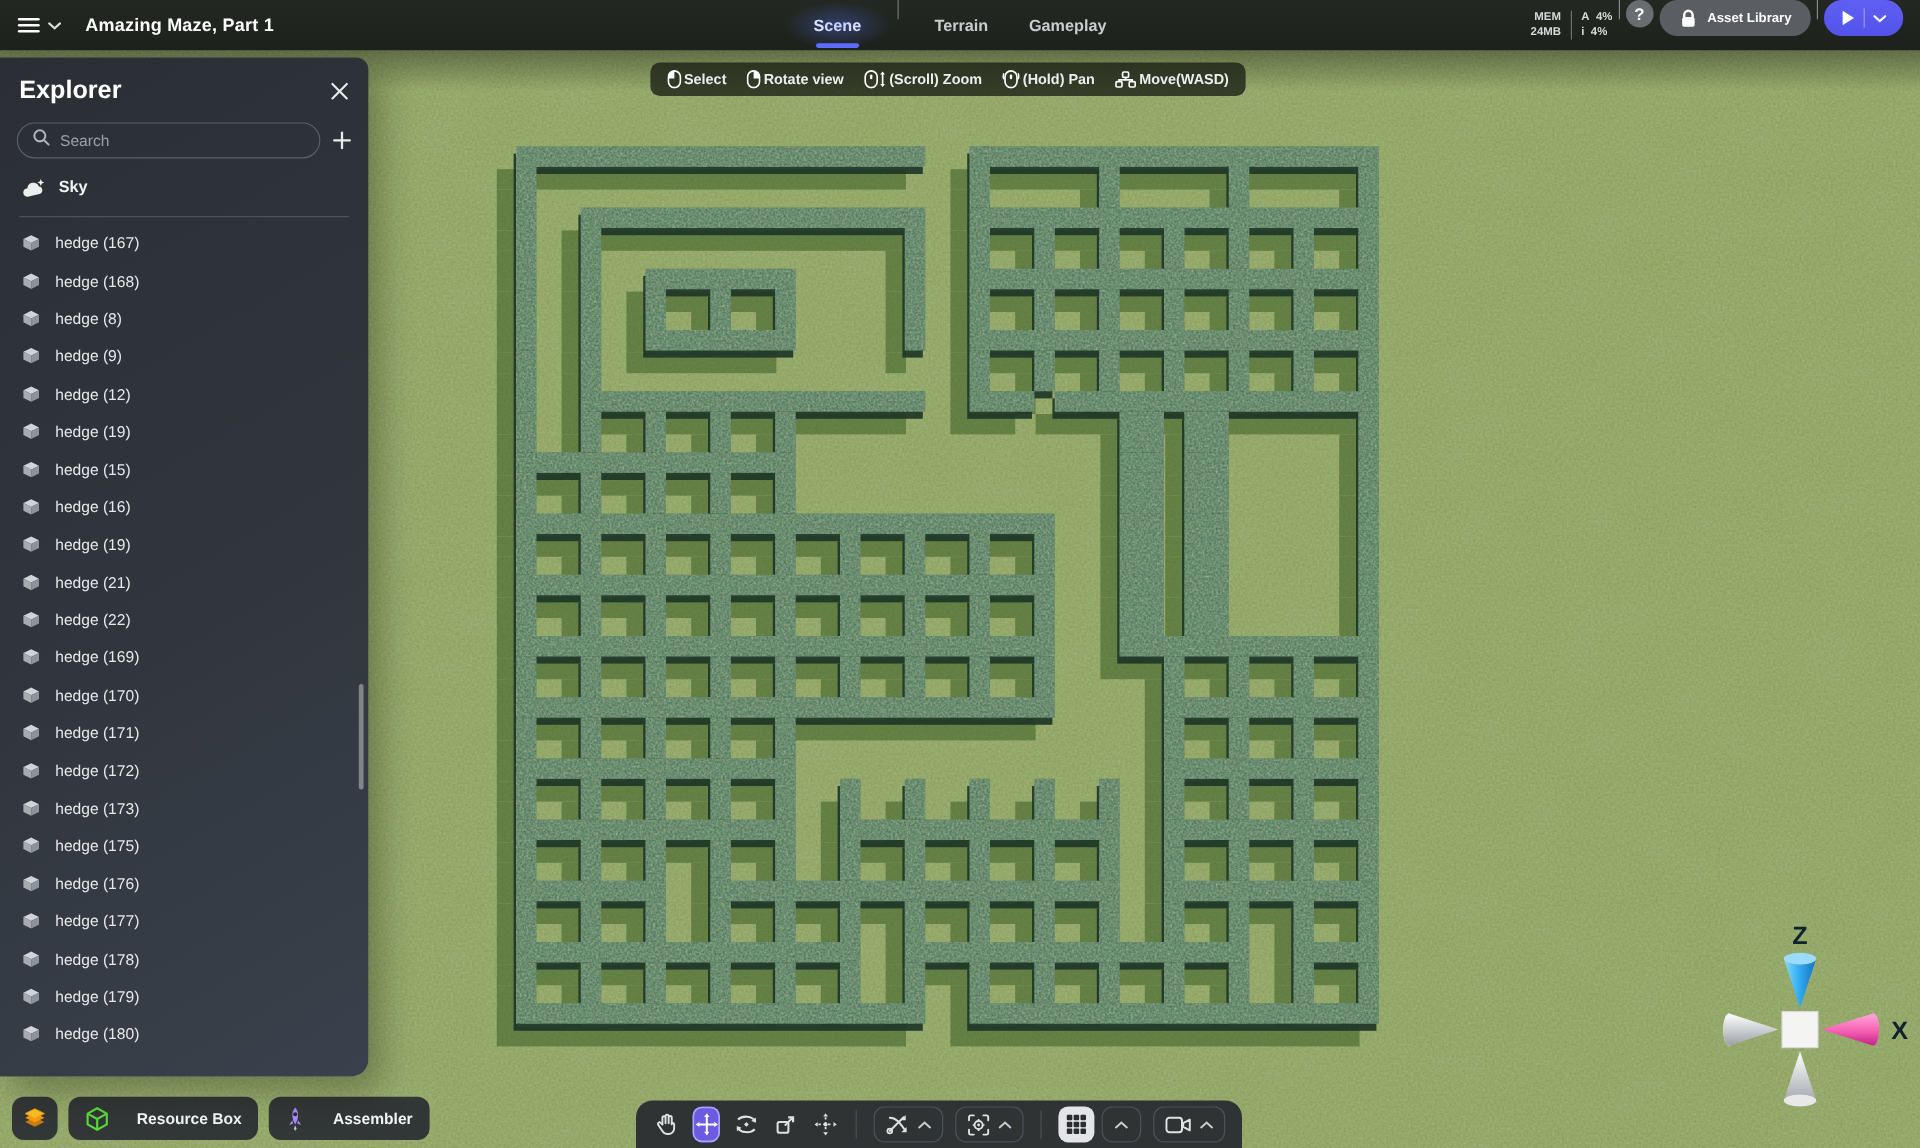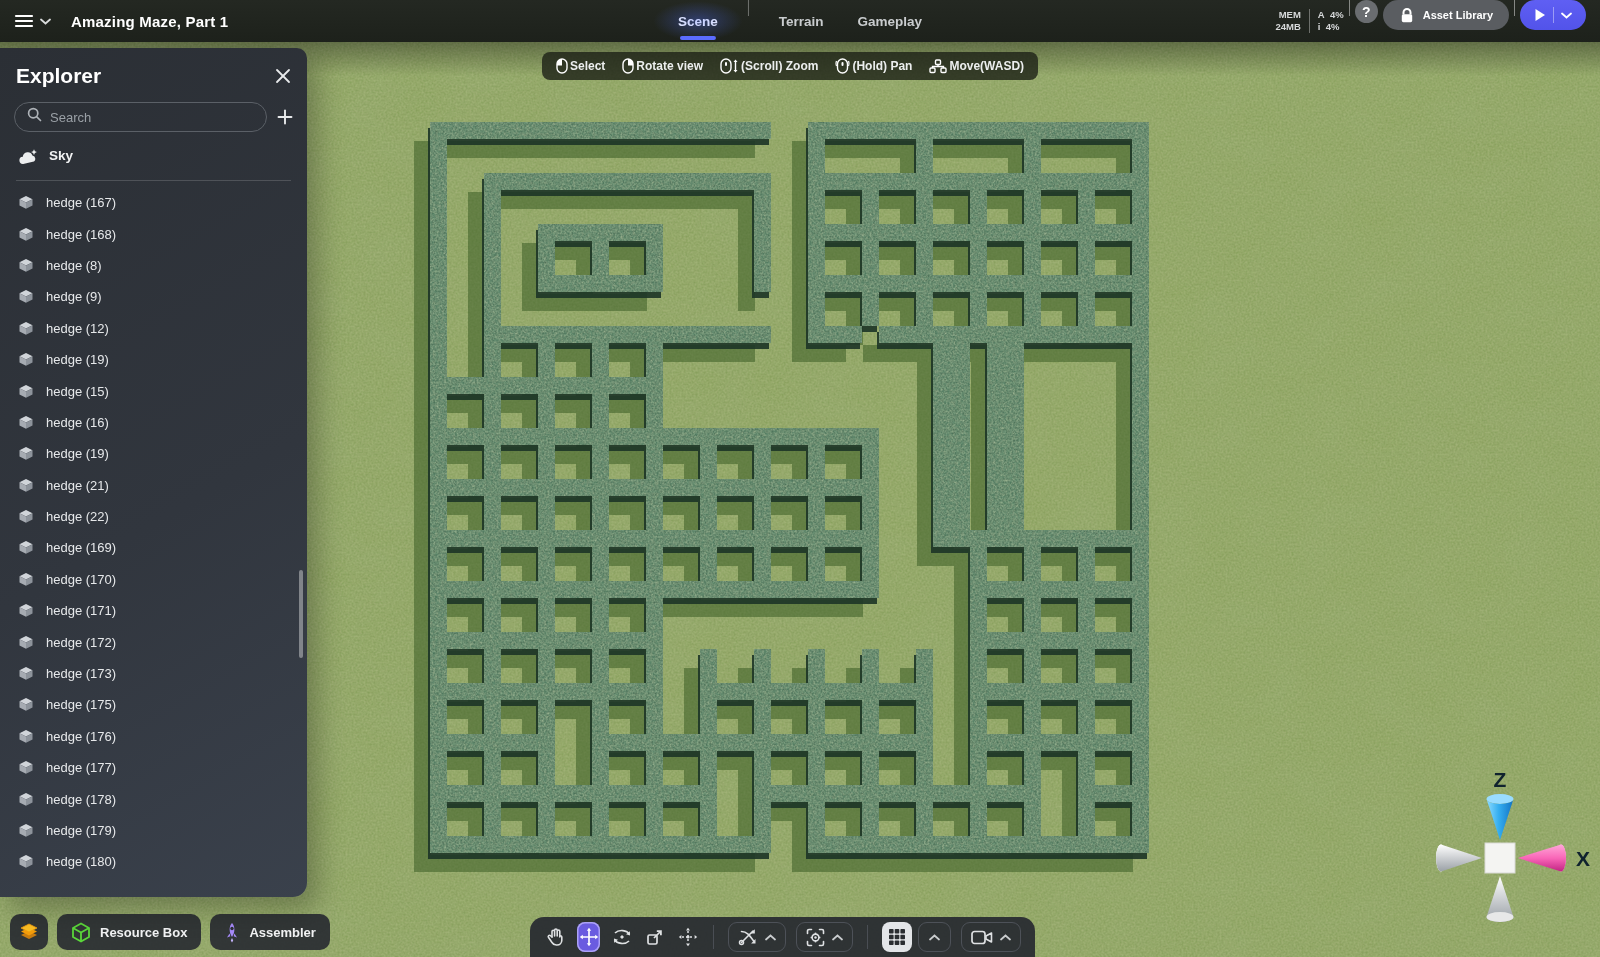--- a/index.html
+++ b/index.html
@@ -59,21 +59,21 @@
   .x-search input::placeholder { color:#9aa0a6; }
   .x-sky { display:flex; gap:10px; padding:16px 16px 0 18px; color:#f2f3f4; font-size:13.5px; font-weight:600; }
   .x-div { height:1px; background:rgba(255,255,255,.16); margin:14px 16px 0 16px; }
   .x-list { padding:6px 0 0 18px; }
   .xrow { height:31.4px; display:flex; align-items:center; gap:12px; color:#e6e8ea; font-size:13px; font-weight:500; cursor:pointer; }
   .x-scroll { position:absolute; right:4px; top:522px; width:4px; height:88px; border-radius:2px; background:rgba(255,255,255,.38); }
 
   
   .dock { position:absolute; left:10px; top:914px; display:flex; gap:9px; z-index:30; }
   .dock-btn { height:36px; border-radius:10px; background:rgba(41,44,50,.92); display:flex; align-items:center;
-    gap:9px; padding:0 14px; color:#f2f3f4; font-size:13px; font-weight:700; cursor:pointer; }
+    gap:23px; padding:0 14px; color:#f2f3f4; font-size:13px; font-weight:700; cursor:pointer; }
   .dock-btn.square { width:38px; justify-content:center; padding:0; }
 
   
   .btoolbar { position:absolute; left:530px; top:917px; height:40px; width:505px; z-index:30;
     background:rgba(41,44,50,.95); border-radius:14px 14px 0 0; display:flex; align-items:center; gap:10px; padding:0 14px; }
   .tool { width:30px; height:30px; border-radius:8px; display:flex; align-items:center; justify-content:center; cursor:pointer; }
   .tool.active { background:#6a5be0; box-shadow:inset 0 0 0 1.5px rgba(195,185,255,.75); }
   .tsep { width:1px; height:24px; background:#4a4e54; margin:0 4px; }
   .group-btn { height:30px; border:1px solid #4d5158; border-radius:9px; display:flex; align-items:center; gap:7px; padding:0 9px; cursor:pointer; }
   .grid-group { display:flex; gap:6px; align-items:center; }

